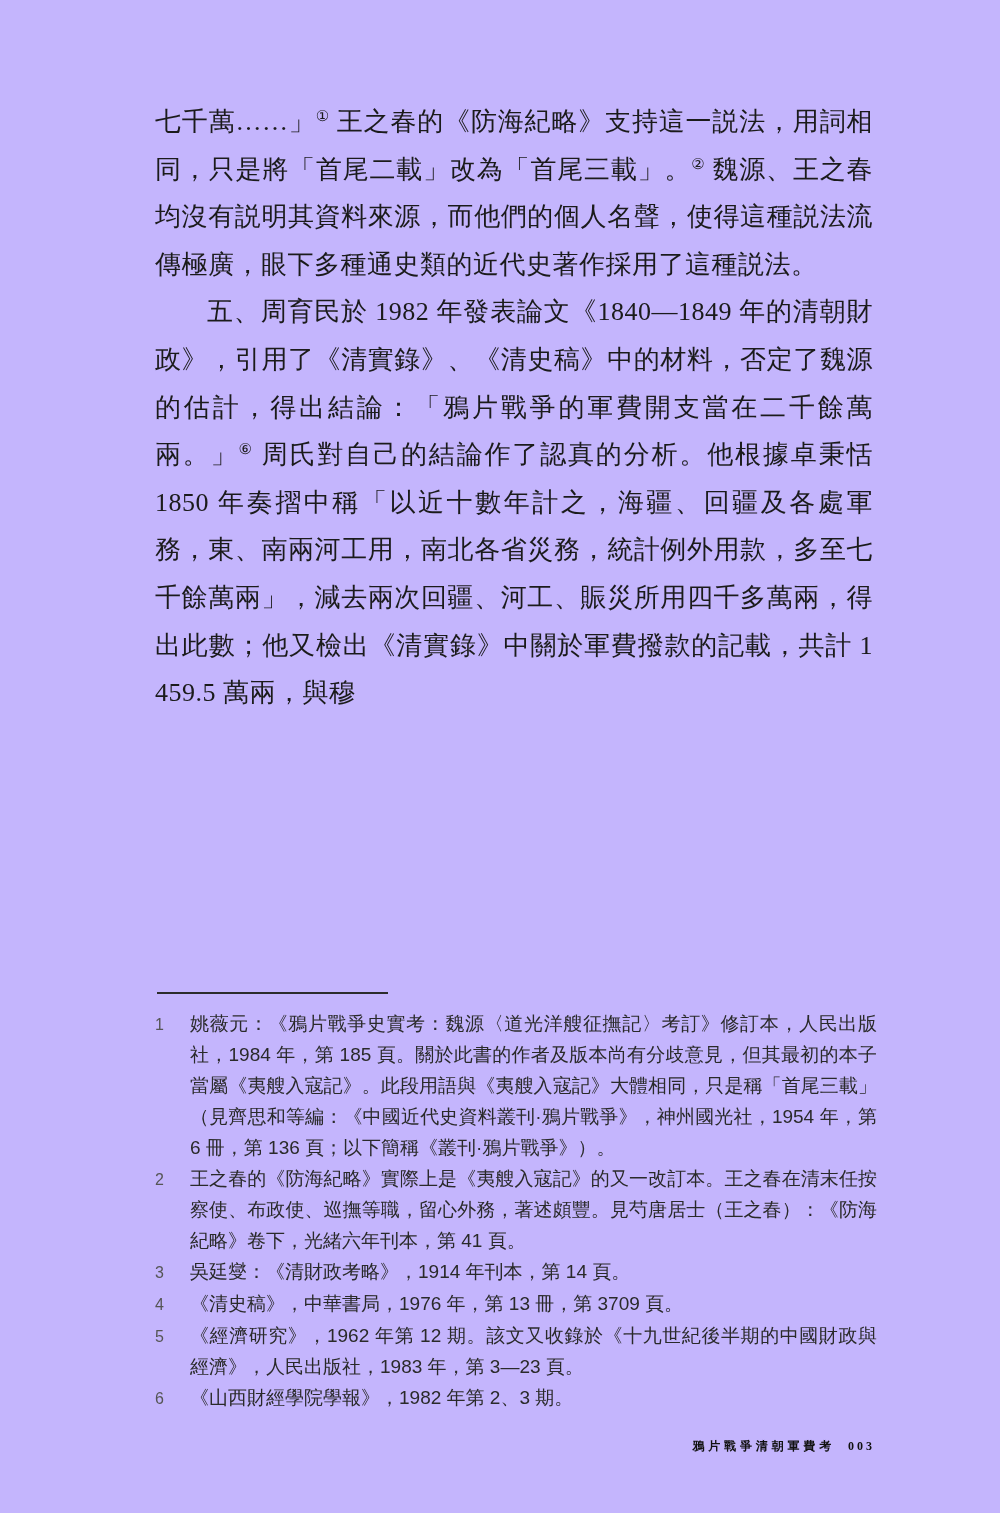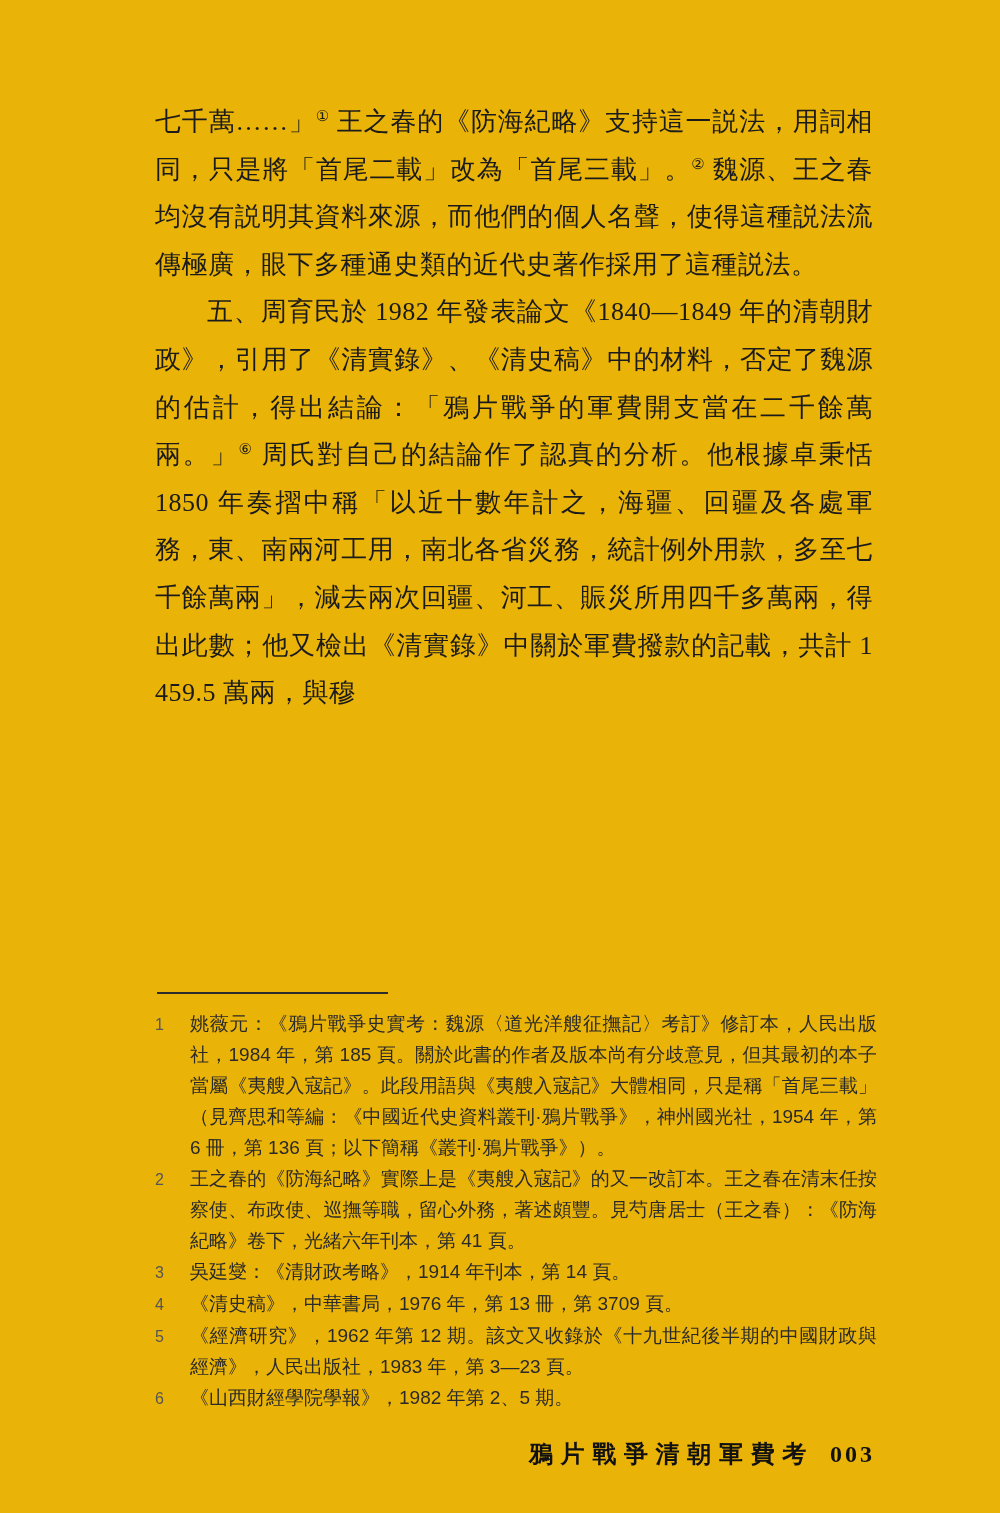--- a/index.html
+++ b/index.html
@@ -4,21 +4,21 @@
 <style>
   html, body {
     margin: 0;
     padding: 0;
     background: #ffffff;
   }
   .page {
     position: relative;
     width: 1000px;
     height: 1513px;
-    background: #eab308;
+    background: #c4b5fd;
     overflow: hidden;
     font-family: "Liberation Serif", "DejaVu Serif", serif;
     color: #1b1b1b;
   }
   .body-text {
     position: absolute;
     left: 155px;
     top: 98px;
     width: 718px;
     font-size: 26px;
@@ -71,21 +71,21 @@
   }
   .fn-text {
     flex: 1;
   }
   .footer {
     position: absolute;
     top: 1438px;
     right: 125px;
     white-space: nowrap;
     font-family: "Liberation Serif", "DejaVu Serif", serif;
-    font-size: 24px;
+    font-size: 12px;
     color: #111111;
   }
   .running-title {
     letter-spacing: 0.32em;
     font-weight: 600;
   }
   .page-number {
     margin-left: 10px;
     letter-spacing: 3px;
     font-weight: 700;
@@ -119,21 +119,21 @@
       <div class="footnote">
         <div class="fn-num">4</div>
         <div class="fn-text">《清史稿》，中華書局，1976 年，第 13 冊，第 3709 頁。</div>
       </div>
       <div class="footnote">
         <div class="fn-num">5</div>
         <div class="fn-text">《經濟研究》，1962 年第 12 期。該文又收錄於《十九世紀後半期的中國財政與經濟》，人民出版社，1983 年，第 3—23 頁。</div>
       </div>
       <div class="footnote">
         <div class="fn-num">6</div>
-        <div class="fn-text">《山西財經學院學報》，1982 年第 2、5 期。</div>
+        <div class="fn-text">《山西財經學院學報》，1982 年第 2、3 期。</div>
       </div>
     </div>
 
   <div class="footer">
     <span class="running-title">鴉片戰爭清朝軍費考</span>
     <span class="page-number">003</span>
   </div>
 
 </div>
 

